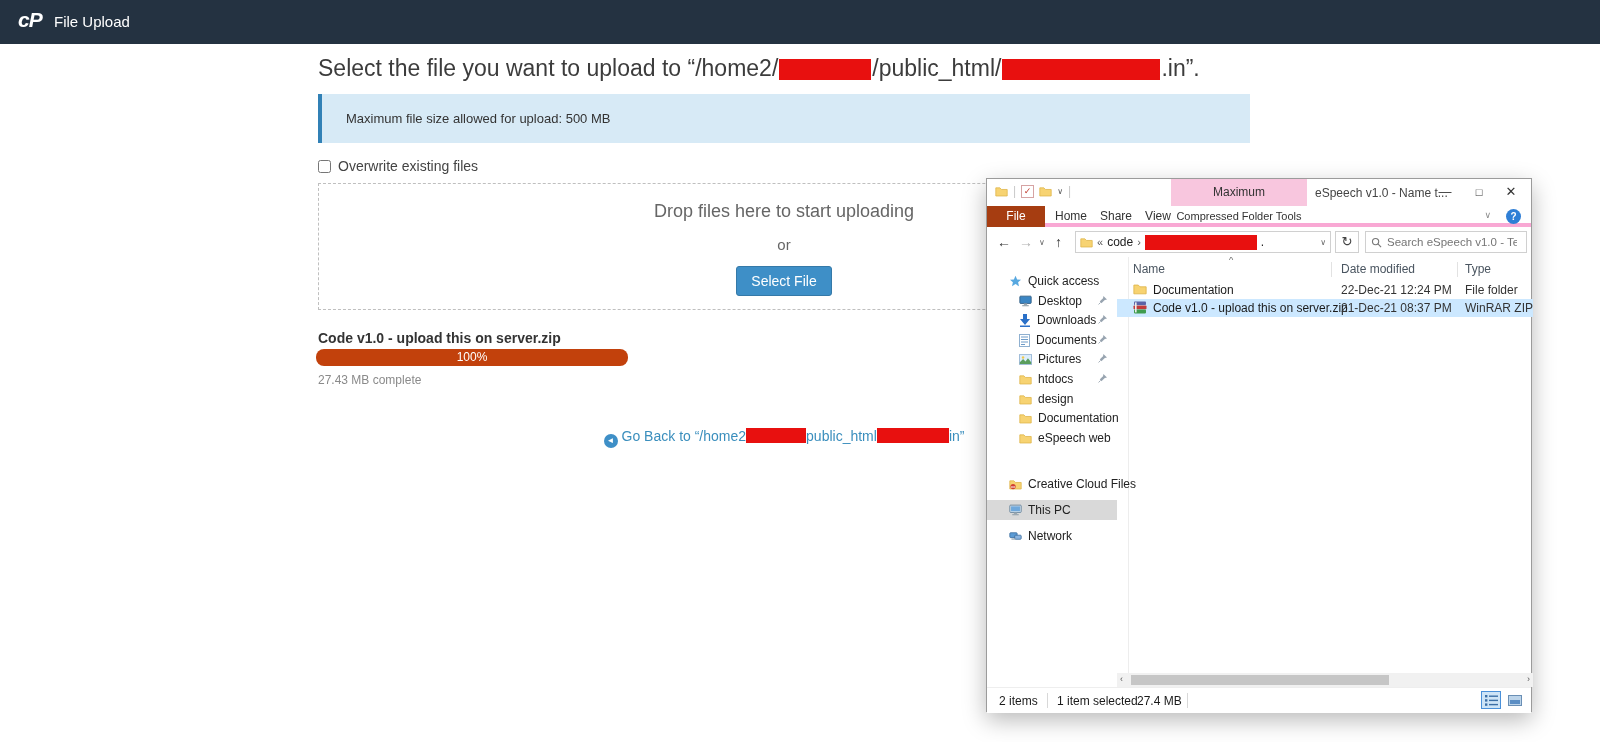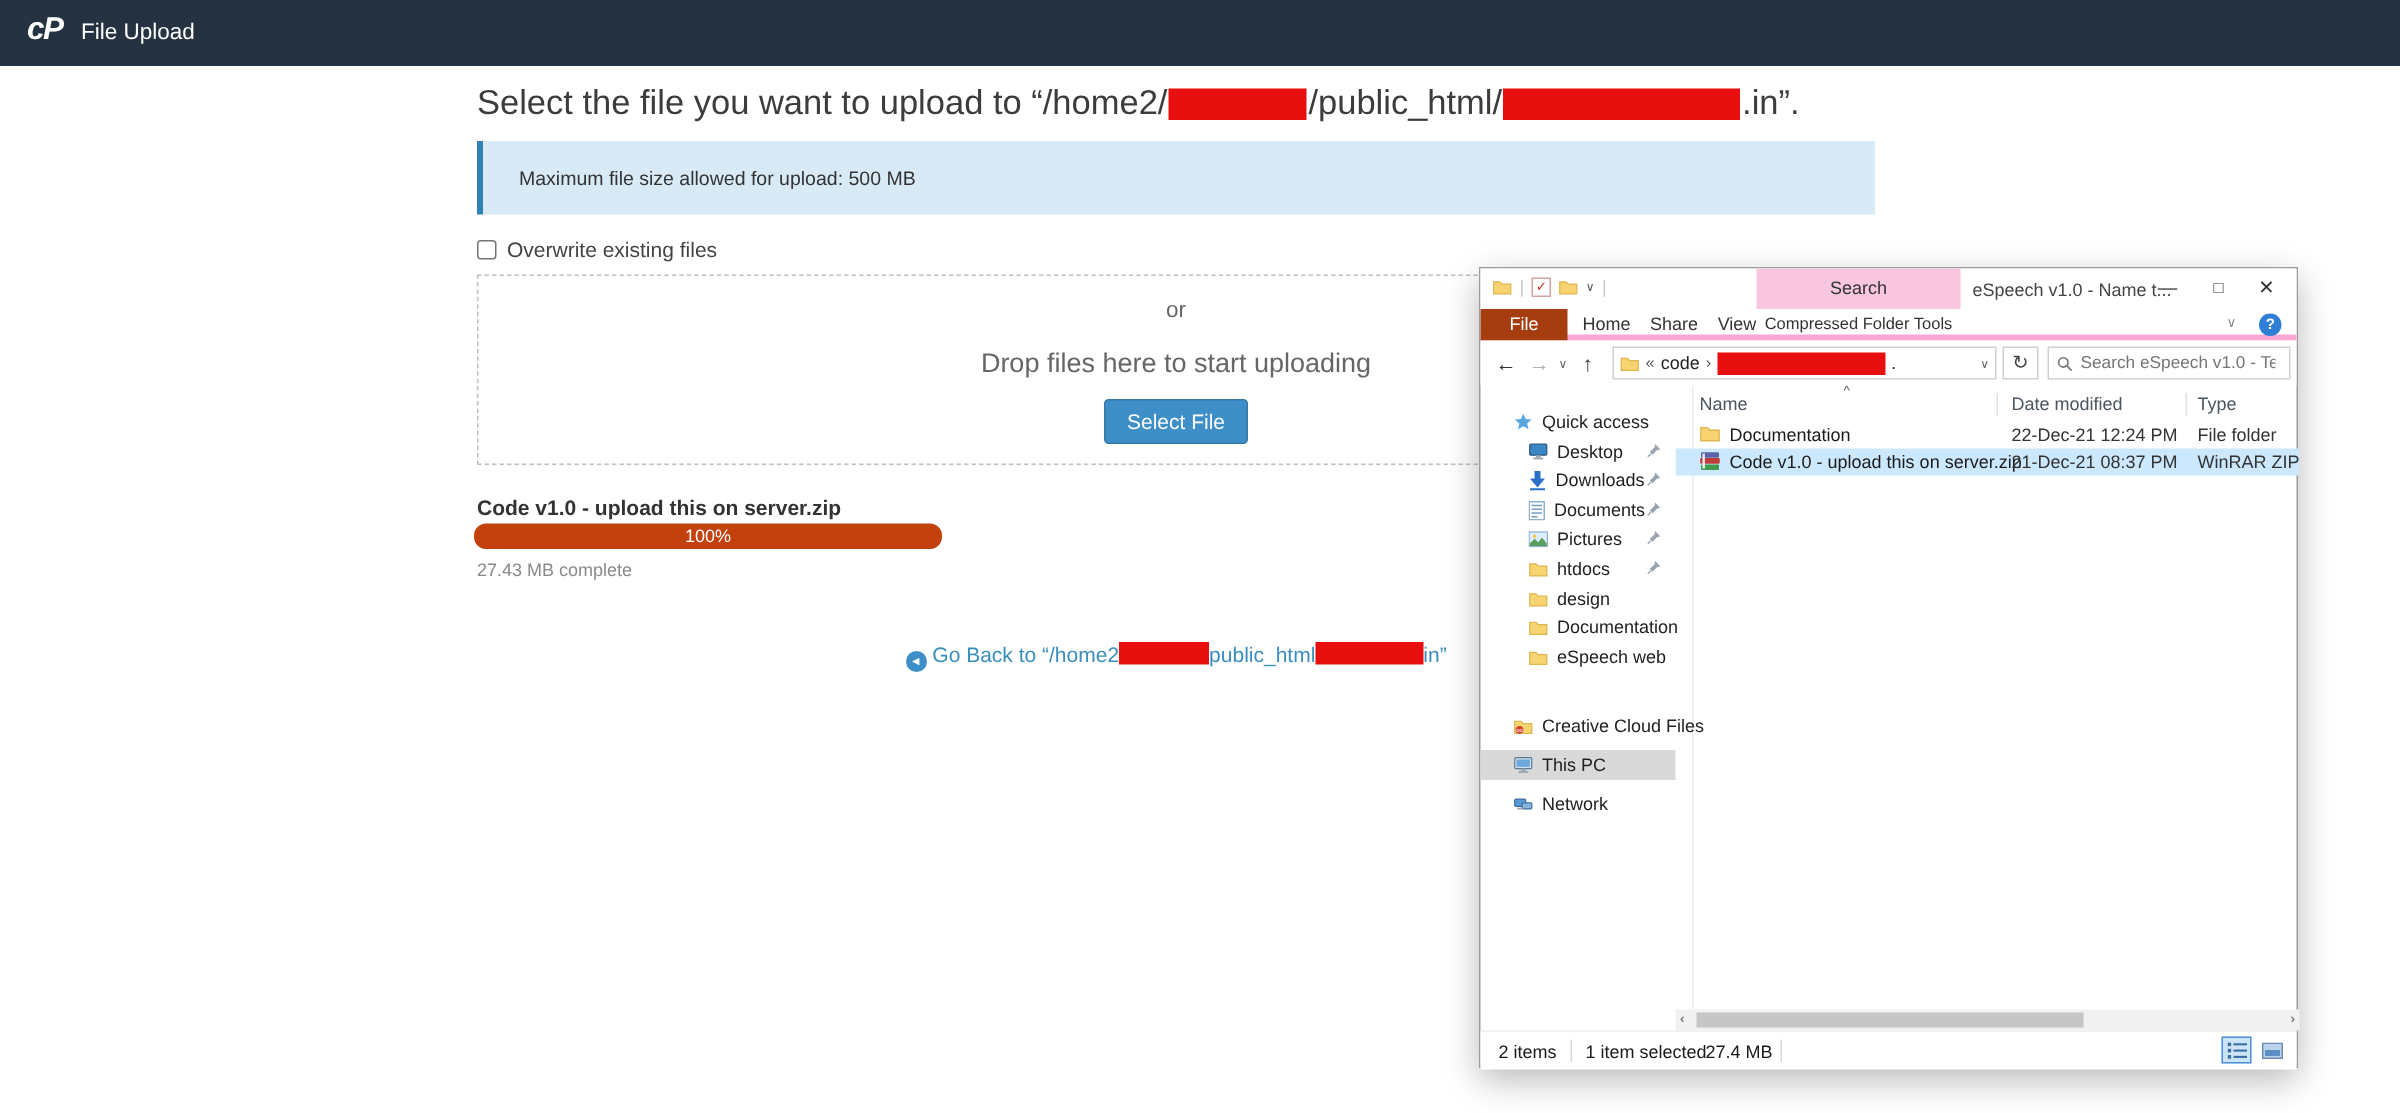--- a/index.html
+++ b/index.html
@@ -141,22 +141,22 @@
 <div id="info-box">
   <span>Maximum file size allowed for upload: 500 MB</span>
 </div>
 
 <div id="overwrite-row">
   <input type="checkbox" style="">
   <span>Overwrite existing files</span>
 </div>
 
 <div id="dropzone">
+  <div id="dz-prompt">Drop files here to start uploading</div>
   <div id="dz-or">or</div>
-  <div id="dz-prompt">Drop files here to start uploading</div>
   <div id="dz-btn">Select File</div>
 </div>
 
 <div id="up-name">Code v1.0 - upload this on server.zip</div>
 <div id="up-bar">100%</div>
 <div id="up-status">27.43 MB complete</div>
 
 <div id="back-link">
   <span id="back-circle">◄</span><span>Go Back to “/home2</span><span class="redact" style="width:60px"></span><span>public_html</span><span class="redact" style="width:72px"></span><span>in”</span>
 </div>
@@ -169,21 +169,21 @@
           <path d="M1 2h5l2 2h7v8H1z" fill="#f7d372" stroke="#dfb64d" stroke-width="1"></path>
         </svg>
       <span class="qat-sep">|</span>
       <span class="qat-check">✓</span>
       <svg width="13" height="11" viewBox="0 0 16 13">
           <path d="M1 2h5l2 2h7v8H1z" fill="#f7d372" stroke="#dfb64d" stroke-width="1"></path>
         </svg>
       <span class="qat-chev">∨</span>
       <span class="qat-sep">|</span>
     </div>
-    <div id="extract-tab">Search</div>
+    <div id="extract-tab">Maximum</div>
     <span id="win-title">eSpeech v1.0 - Name t...</span>
     <span class="win-ctl" id="ctl-min">—</span>
     <span class="win-ctl" id="ctl-max">□</span>
     <span class="win-ctl" id="ctl-close">✕</span>
   </div>
 
   <div id="menubar">
     <span class="mtab" id="tab-file">File</span>
     <span class="mtab" id="tab-home">Home</span>
     <span class="mtab" id="tab-share">Share</span>

